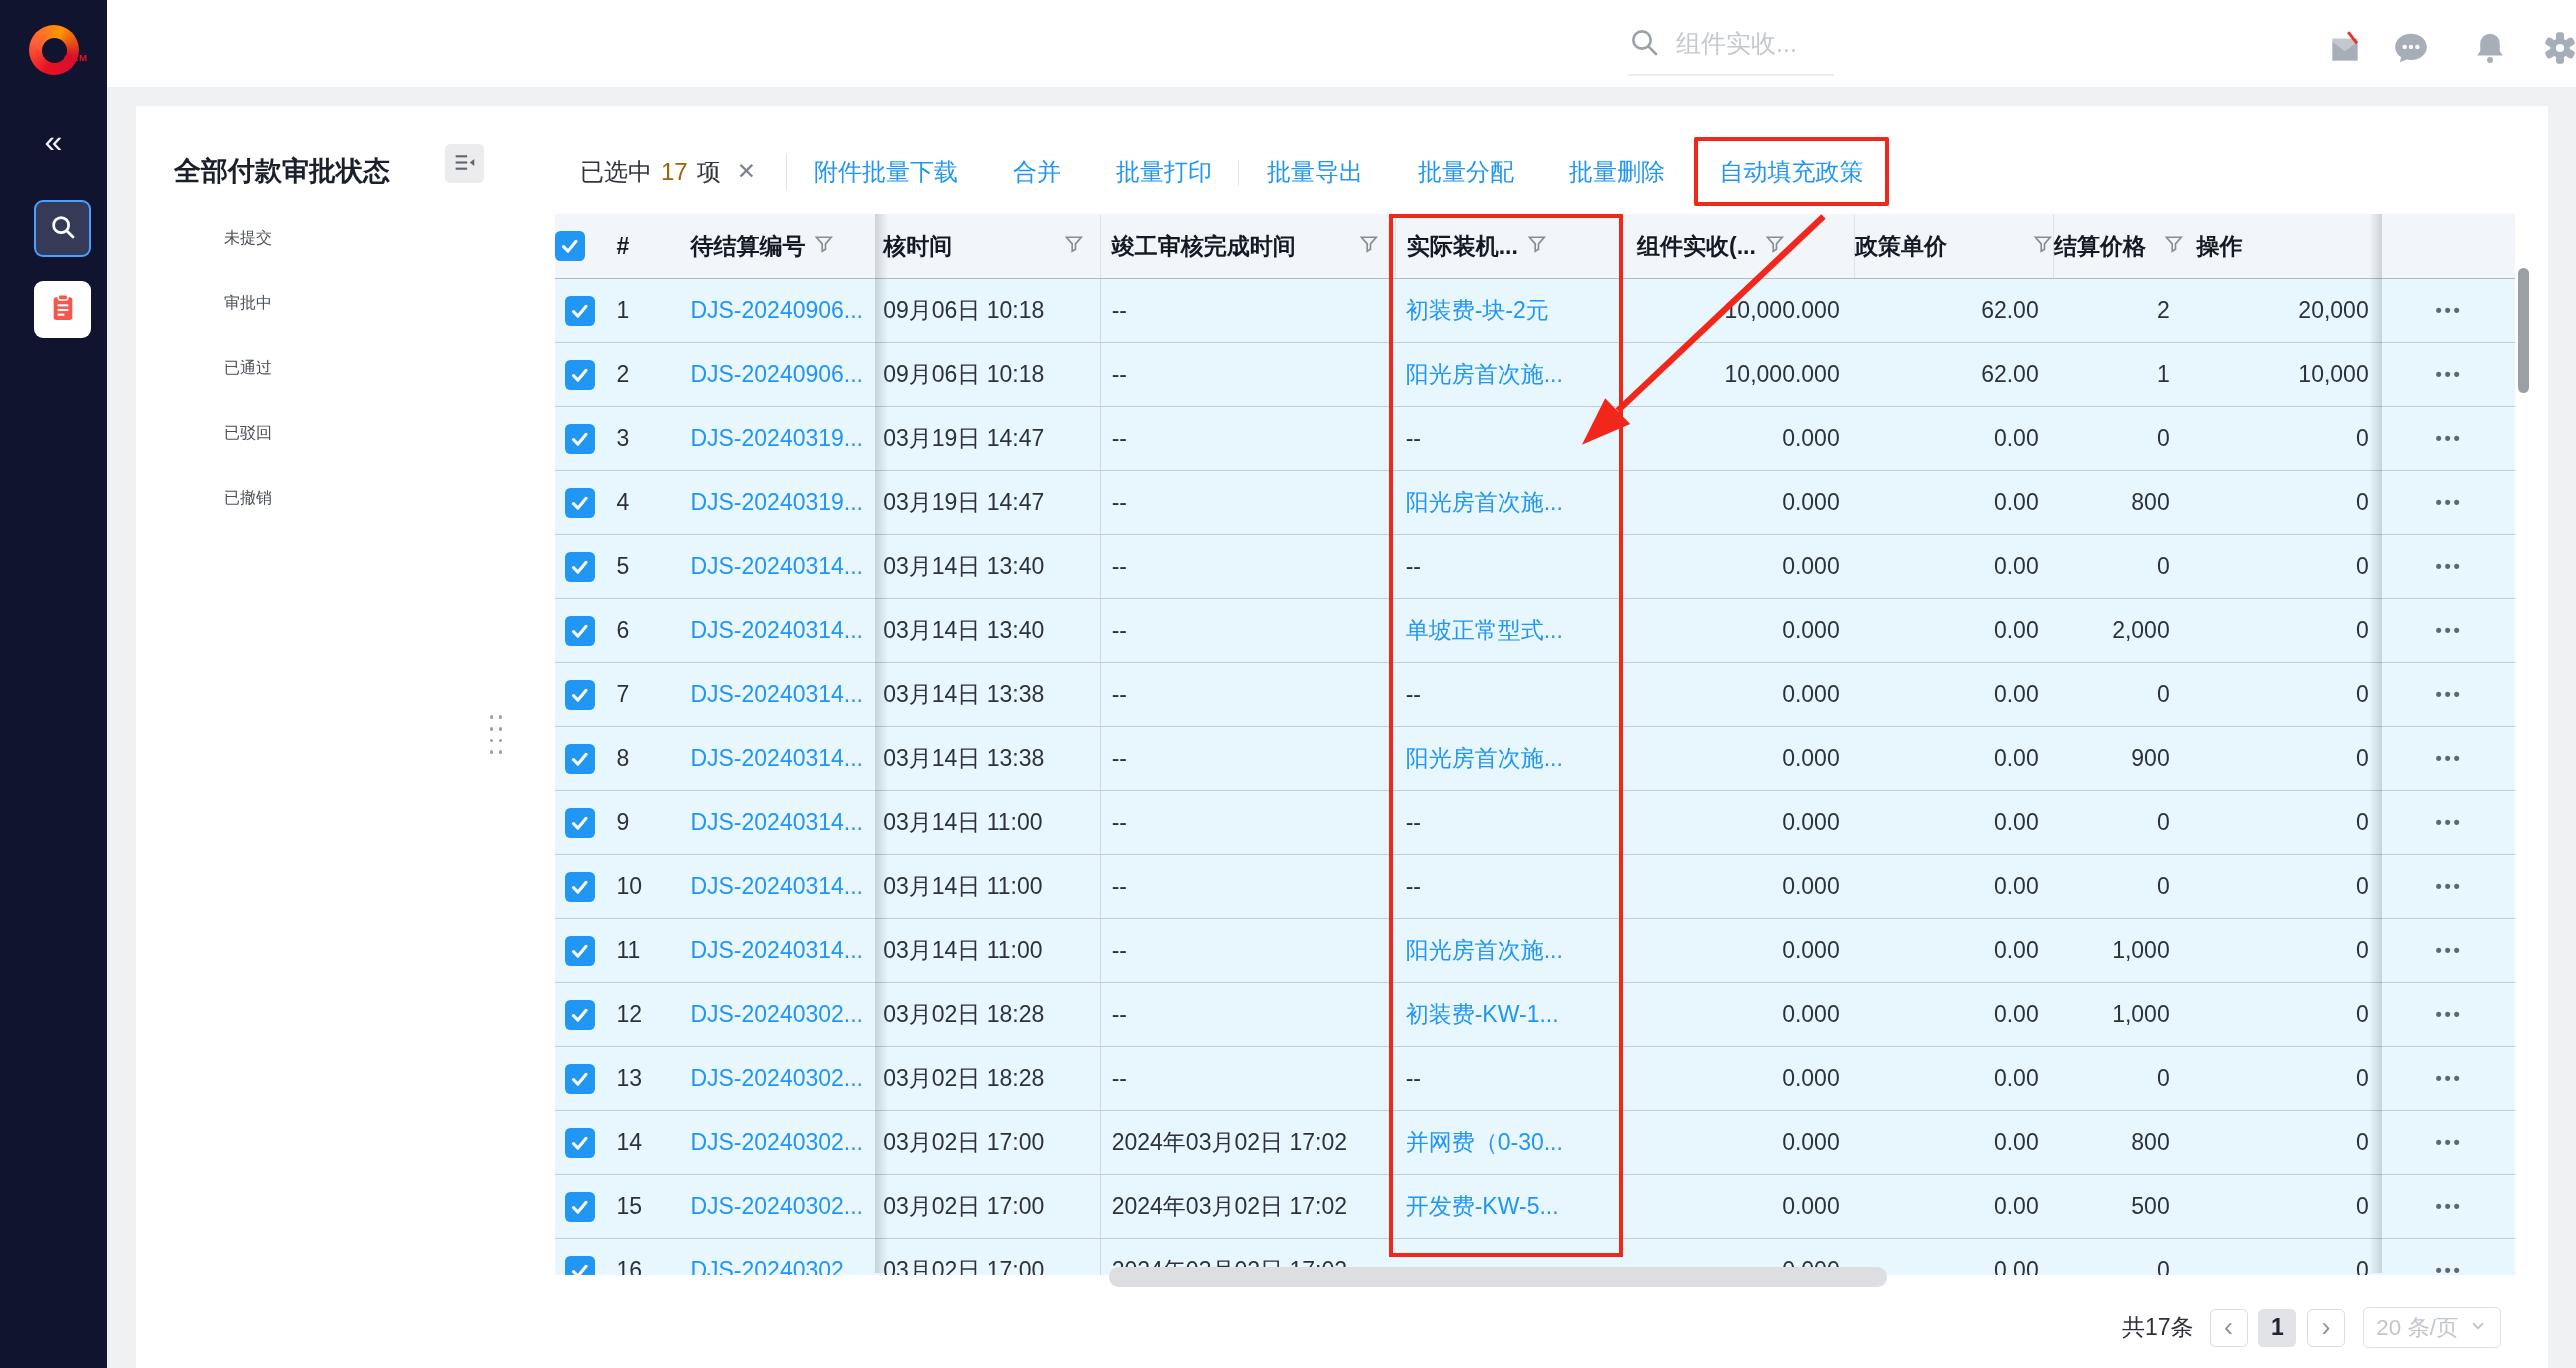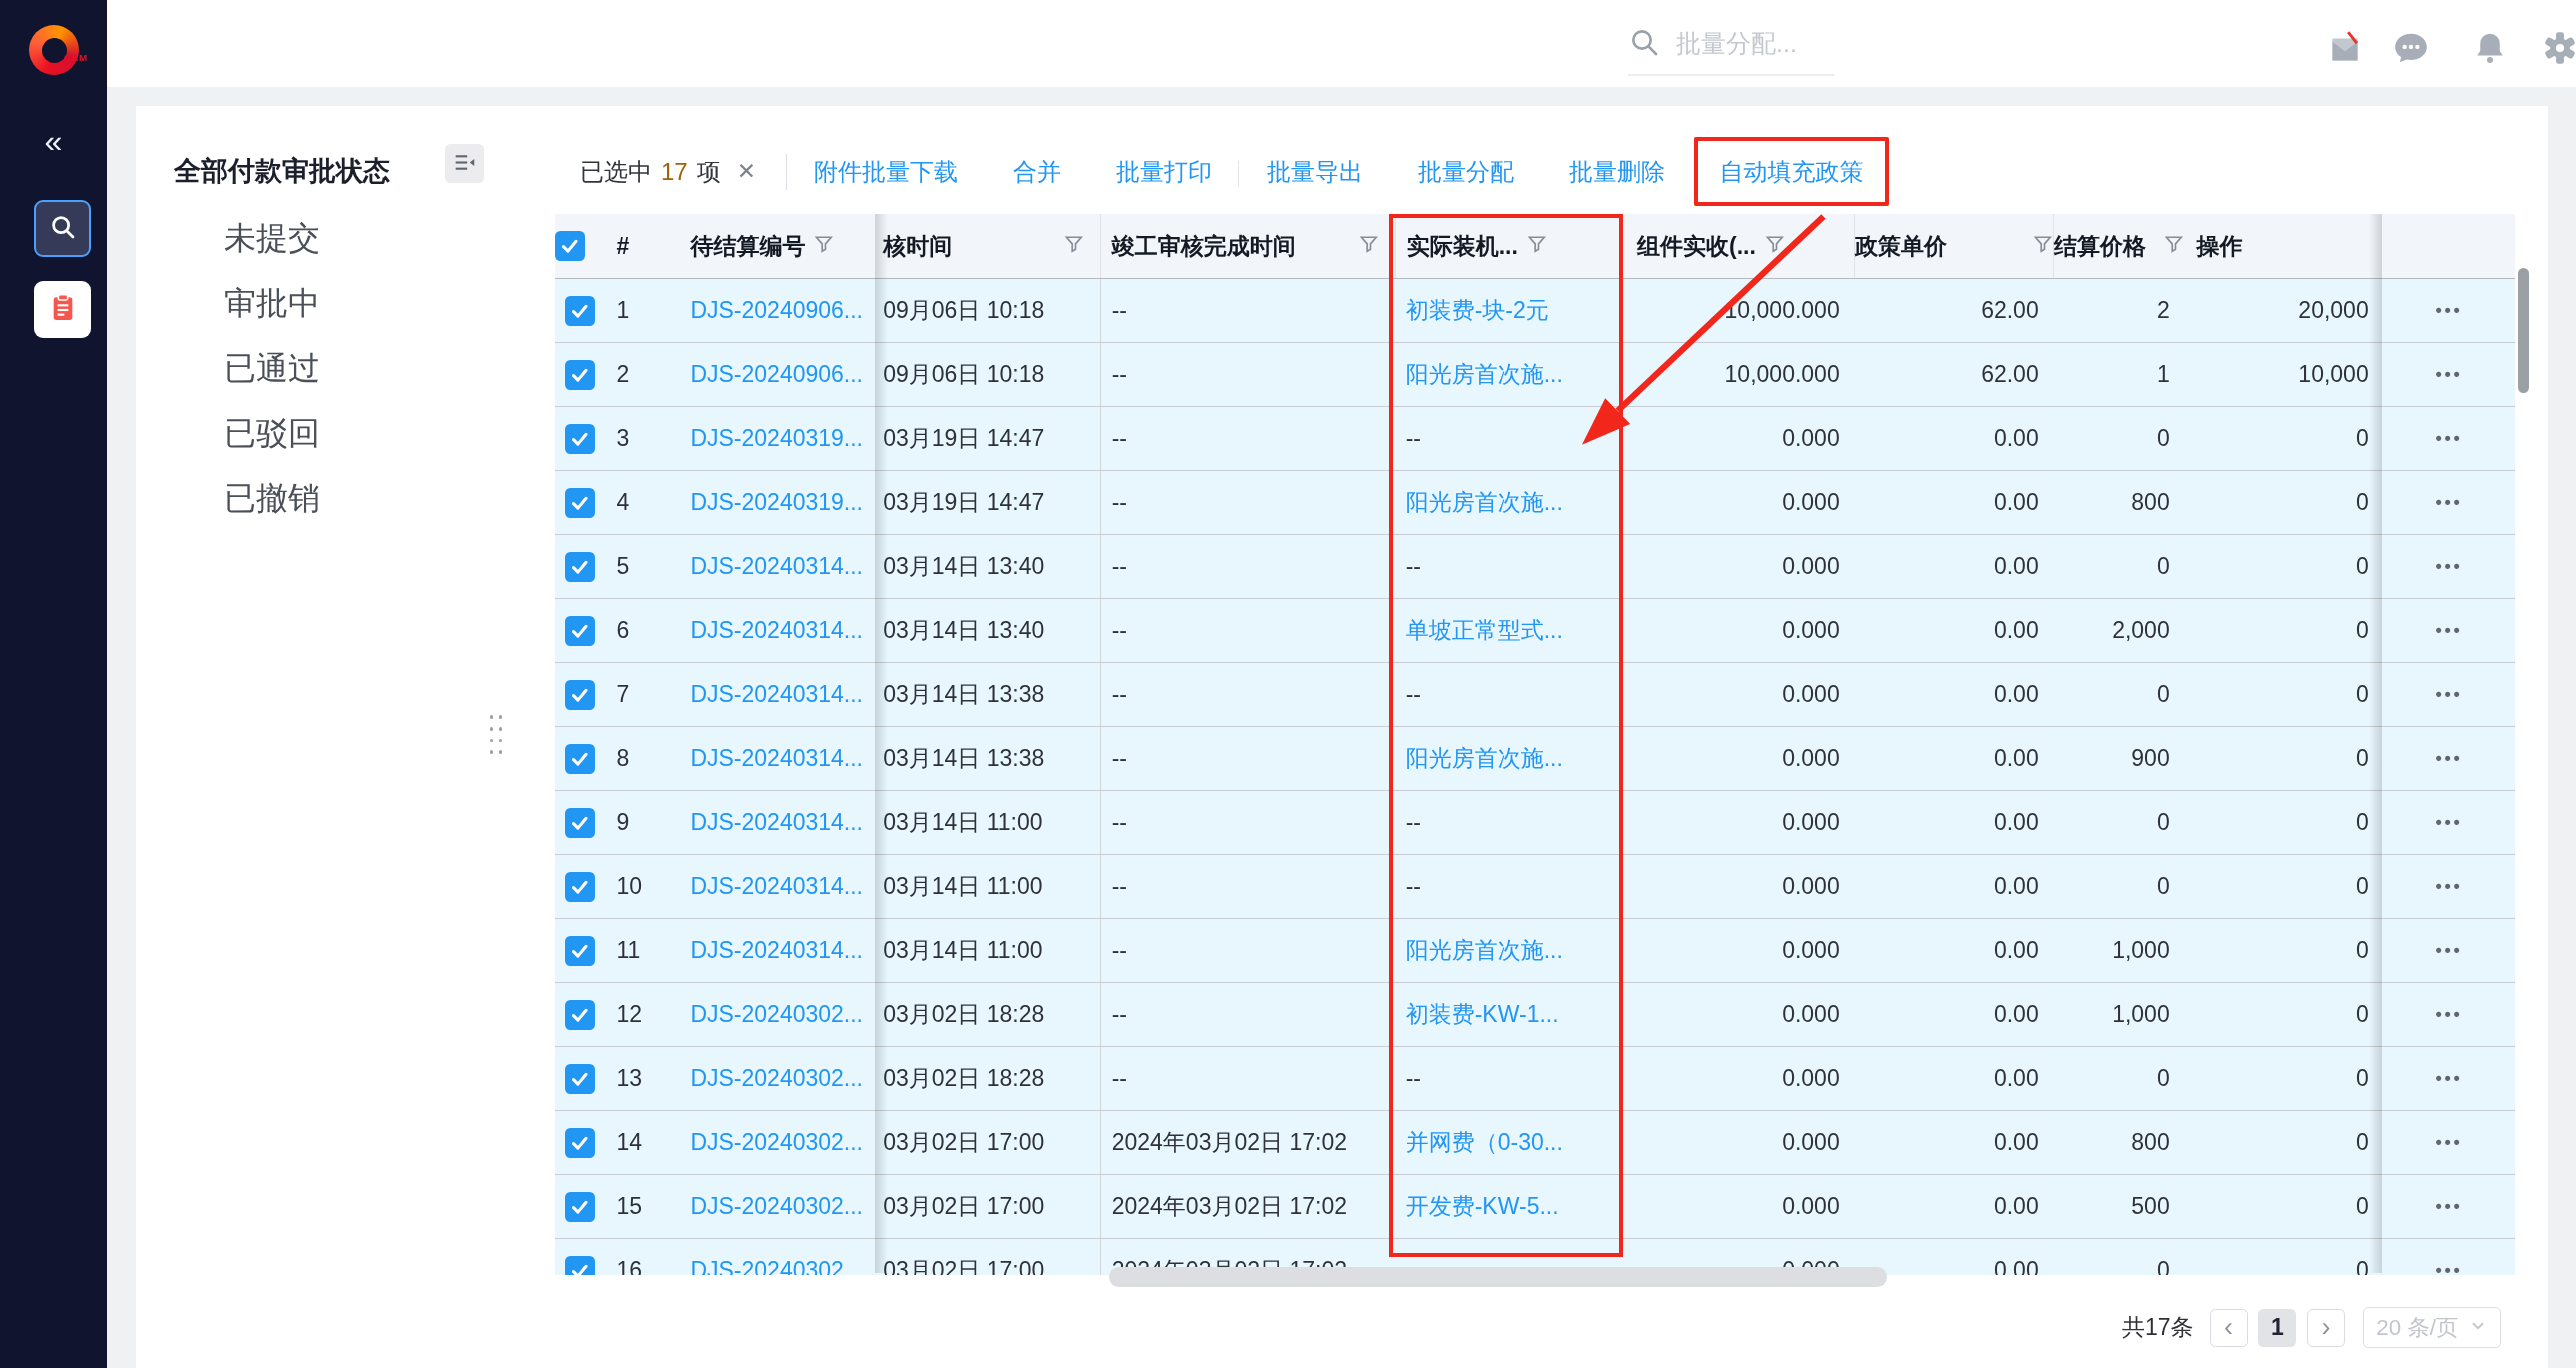--- a/index.html
+++ b/index.html
@@ -23,21 +23,21 @@
   .tb-search .ph{color:#c4c8cf;font-size:25px;margin-left:16px;}
   .tb-underline{position:absolute;left:1521px;top:74px;width:206px;height:1.8px;background:#ededed;}
   .tb-ic{position:absolute;top:27px;width:41px;height:41px;display:flex;align-items:center;justify-content:center;cursor:pointer;}
 
   
   .panel{position:absolute;left:136px;top:106px;width:412px;height:1262px;background:#fff;}
   .panel-title{position:absolute;left:38px;top:47px;font-size:27px;font-weight:bold;color:#1a1f2b;}
   .panel-btn{position:absolute;left:309px;top:38px;width:39px;height:39px;background:#ececef;border-radius:5.4px;
              display:flex;align-items:center;justify-content:center;cursor:pointer;}
   .panel-items{position:absolute;left:88px;top:100px;}
-  .panel-item{height:65px;display:flex;align-items:center;font-size:32px;color:#4a4f58;cursor:pointer;}
+  .panel-item{height:65px;display:flex;align-items:center;font-size:16px;color:#4a4f58;cursor:pointer;}
 
   
   .grip{position:absolute;left:488px;top:711px;width:16px;height:47px;display:grid;
         grid-template-columns:3.6px 3.6px;grid-template-rows:repeat(4,3.6px);gap:8px 5.4px;align-content:center;justify-content:center;cursor:col-resize;}
   .grip i{background:#9aa0a8;border-radius:50%;}
 
   
   .card{position:absolute;left:542px;top:106px;width:2006px;height:1262px;background:#fff;}
 
   
@@ -122,21 +122,21 @@
   </div>
 
   <div class="topbar">
     <div class="tb-search">
       <span>
         <svg width="32" height="32" viewBox="0 0 24 24" fill="none" stroke="#9aa1ab" stroke-width="2" stroke-linecap="round">
           <circle cx="10.5" cy="10.5" r="6.5"></circle>
             <line x1="15.5" y1="15.5" x2="21" y2="21"></line>
         </svg>
       </span>
-      <span class="ph">批量分配...</span>
+      <span class="ph">组件实收...</span>
     </div>
     <div class="tb-underline"></div>
 
     <div class="tb-ic" style="left:2217px">
       <svg width="38" height="38" viewBox="0 0 24 24">
         <path d="M4 8h16v12H4z" fill="#a8aeb8"></path>
         <path d="M4 8l8 6 8-6v-2H4z" fill="#c3c8d0"></path>
         <line x1="14" y1="2" x2="19.5" y2="9" stroke="#e8352a" stroke-width="1.8"></line>
       </svg>
     </div>

